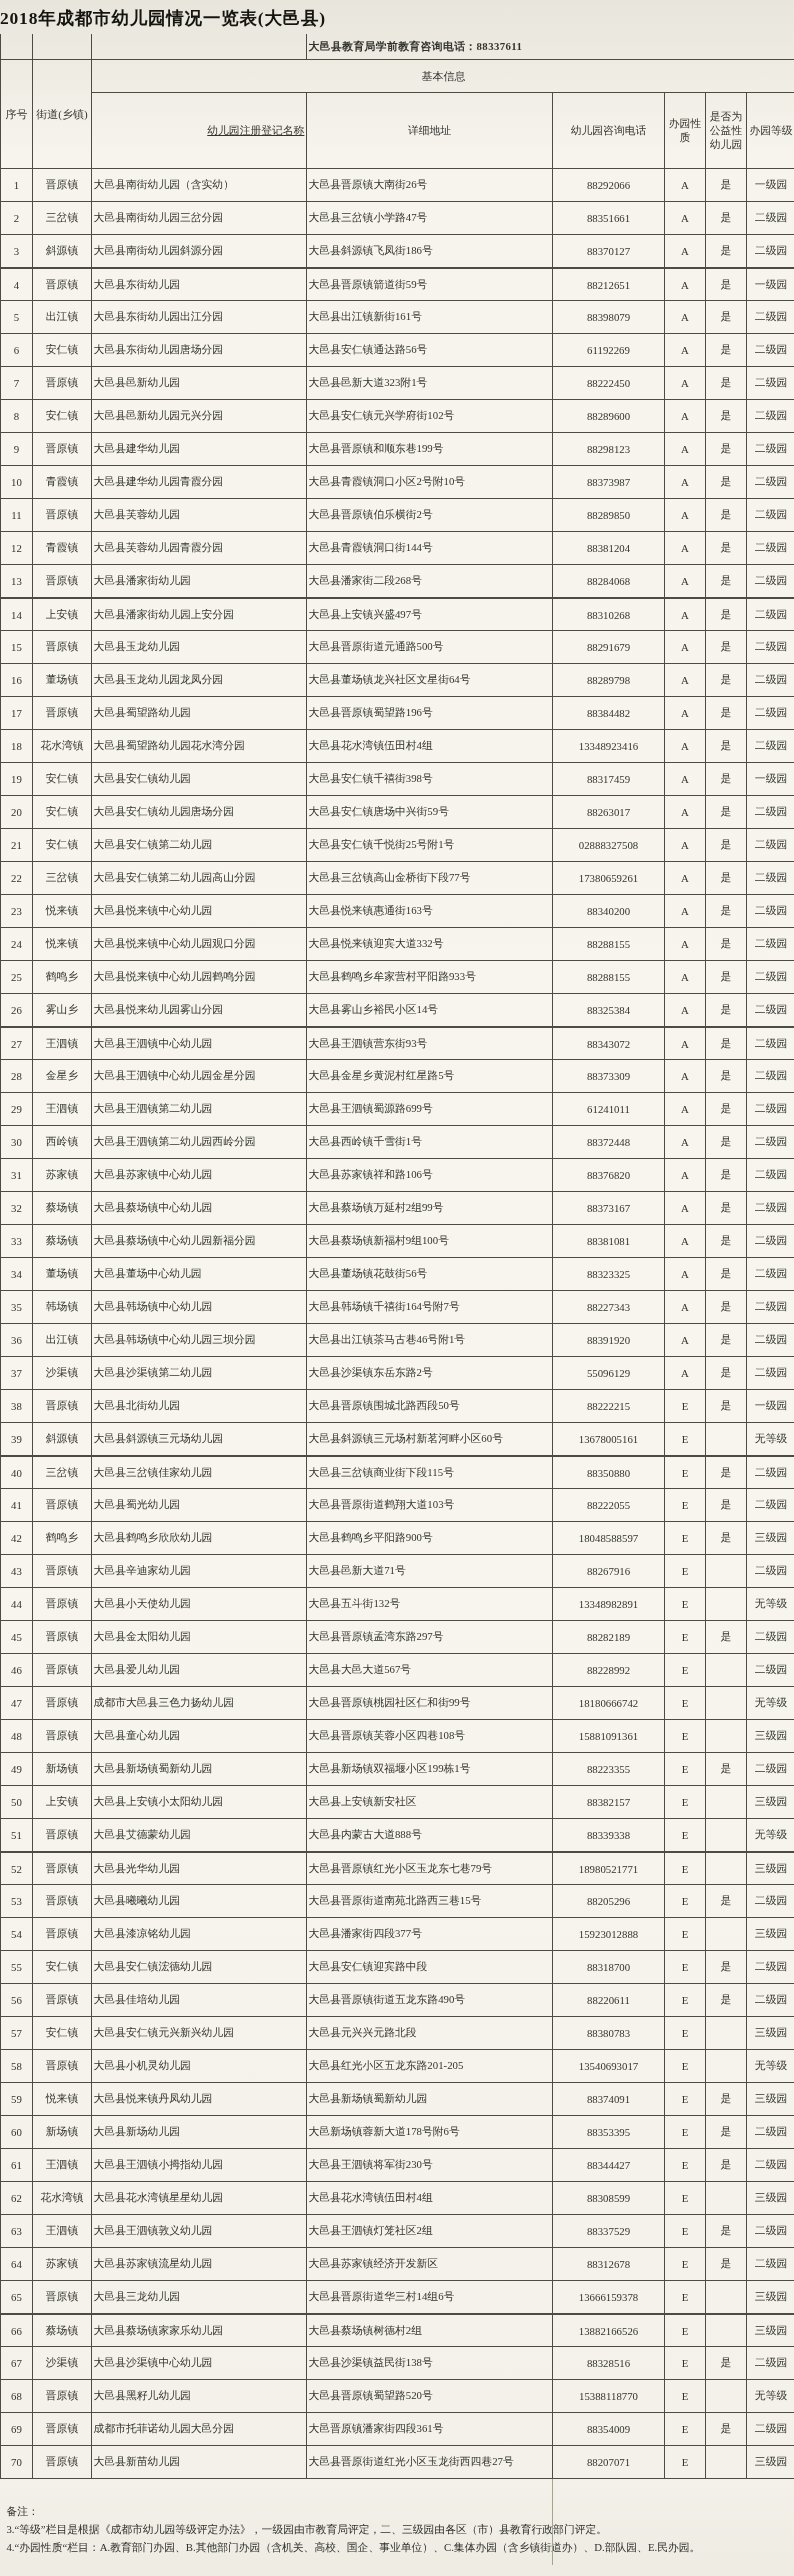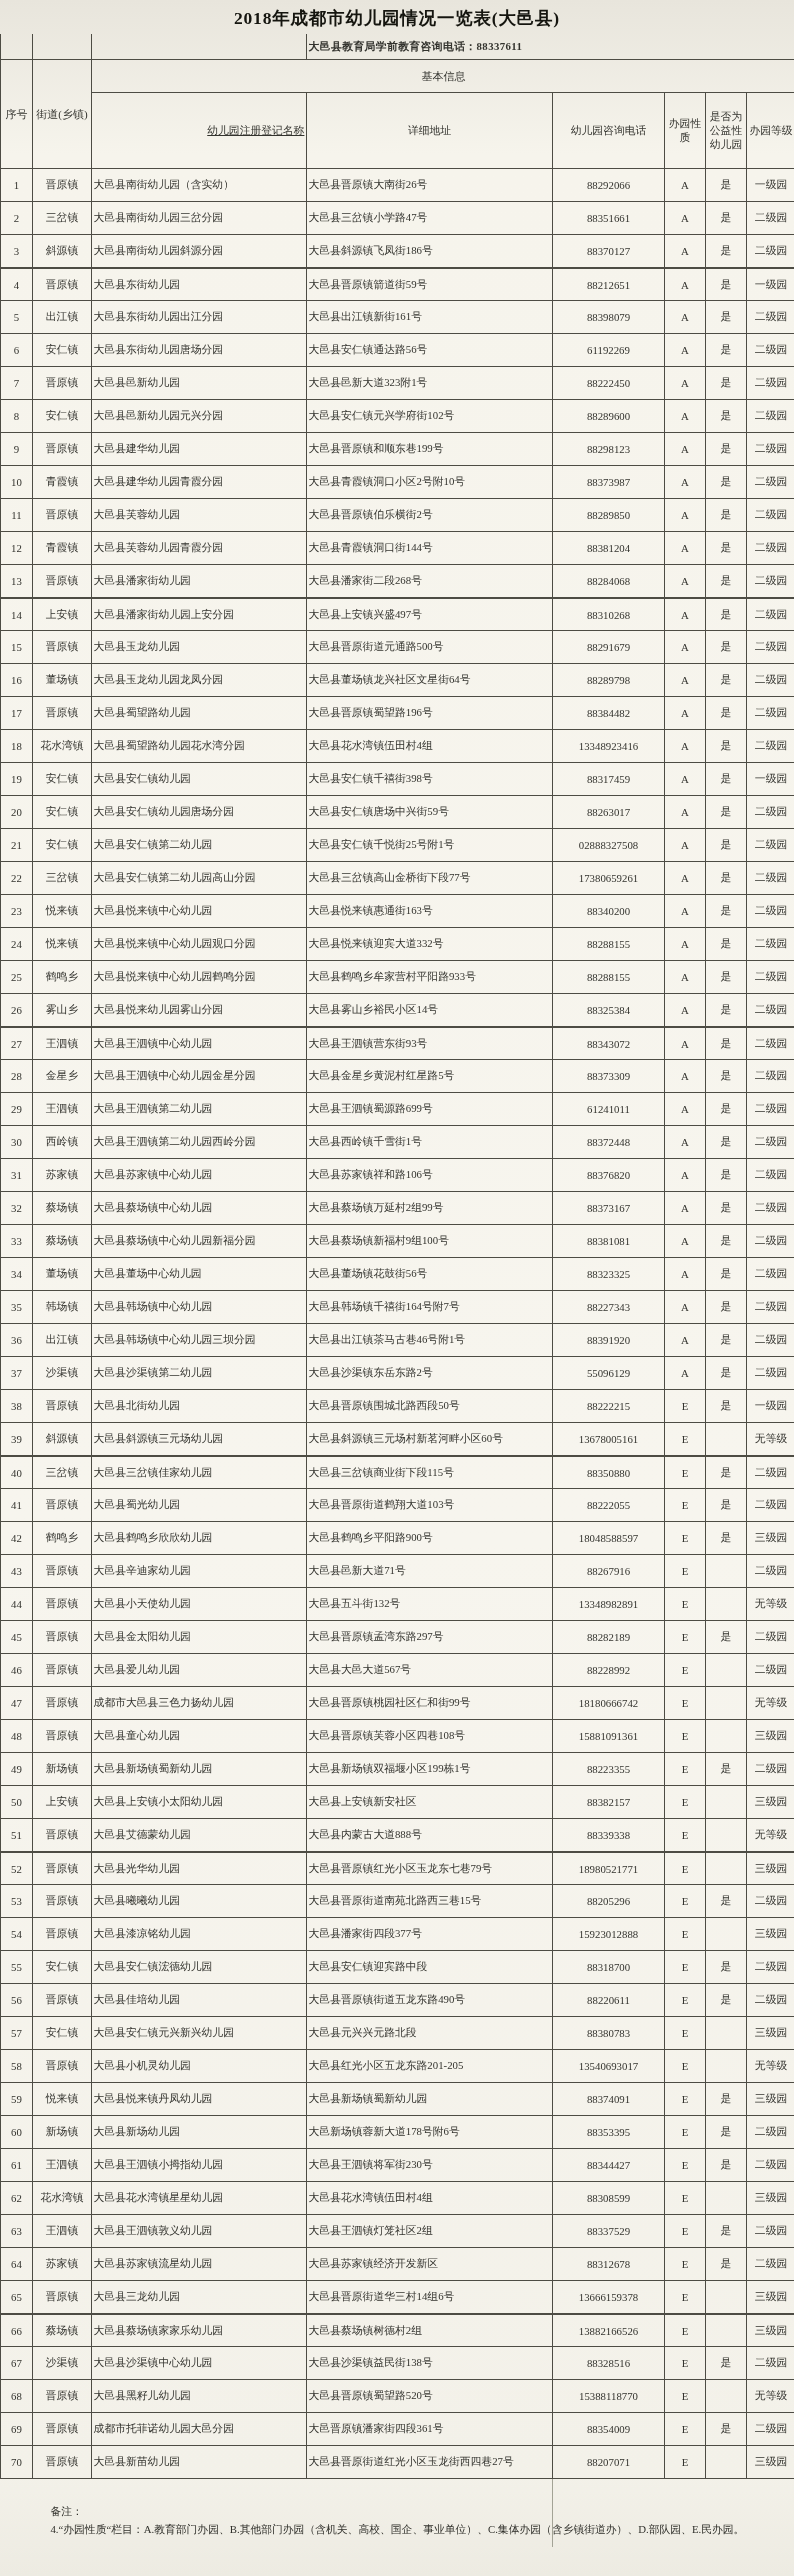--- a/index.html
+++ b/index.html
@@ -7,21 +7,21 @@
   body {
     background:#e9e7df;
     font-family:"Liberation Serif","DejaVu Serif",serif;
     color:#2b2b28;
   }
   .page {
     width:794px; min-height:2576px; margin:0 auto; position:relative;
     background:linear-gradient(180deg,#e8e5dc 0%, #f6f4ec 6%, #f7f5ee 60%, #f3f1e9 96%, #edebe2 100%);
   }
   .title {
-    text-align:center; font-weight:bold; font-size:17.5px; color:#15150f;
+    font-weight:bold; font-size:17.5px; color:#15150f;
     padding:6.4px 0 4px 0; letter-spacing:0.8px;
   }
   table.main {
     width:794px; border-collapse:collapse; table-layout:fixed;
   }
   table.main th, table.main td {
     border:0.8px solid #4d4c44; overflow:hidden;
     font-size:10.8px; color:#33332e; padding:0.8px 1.6px;
     word-break:break-all;
   }
@@ -39,21 +39,21 @@
   td.c-left { text-align:left; padding-left:4px; }
   td.c-phone { border-left:0.8px solid #8fae80; }
   .notes {
     position:relative; padding:24px 6.4px 8px 6.4px;
     font-size:10.8px; line-height:1.65; color:#2f2f2a;
   }
   .notes .vline {
     position:absolute; left:552px; top:0; height:100%; width:0.8px;
     background:#a3a396; pointer-events:none;
   }
-  .note-line { white-space:normal;margin-left:44px; }
+  .note-line { white-space:normal; }
 </style>
 </head>
 <body>
 
 <div class="page">
 
   <div class="title">2018年成都市幼儿园情况一览表(大邑县)</div>
 
   <table class="main">
     <colgroup>
@@ -787,17 +787,18 @@
       <td class="c-center">E</td>
       <td class="c-center"></td>
       <td class="c-center">三级园</td>
     </tr>
       </tbody>
   </table>
 
   <div class="notes">
     <div class="vline"></div>
     <div class="note-line">备注：</div>
+    <div class="note-line">3.“等级”栏目是根据《成都市幼儿园等级评定办法》，一级园由市教育局评定，二、三级园由各区（市）县教育行政部门评定。</div>
     <div class="note-line">4.“办园性质“栏目：A.教育部门办园、B.其他部门办园（含机关、高校、国企、事业单位）、C.集体办园（含乡镇街道办）、D.部队园、E.民办园。</div>
   </div>
 
 </div>
 
 
 </body></html>

